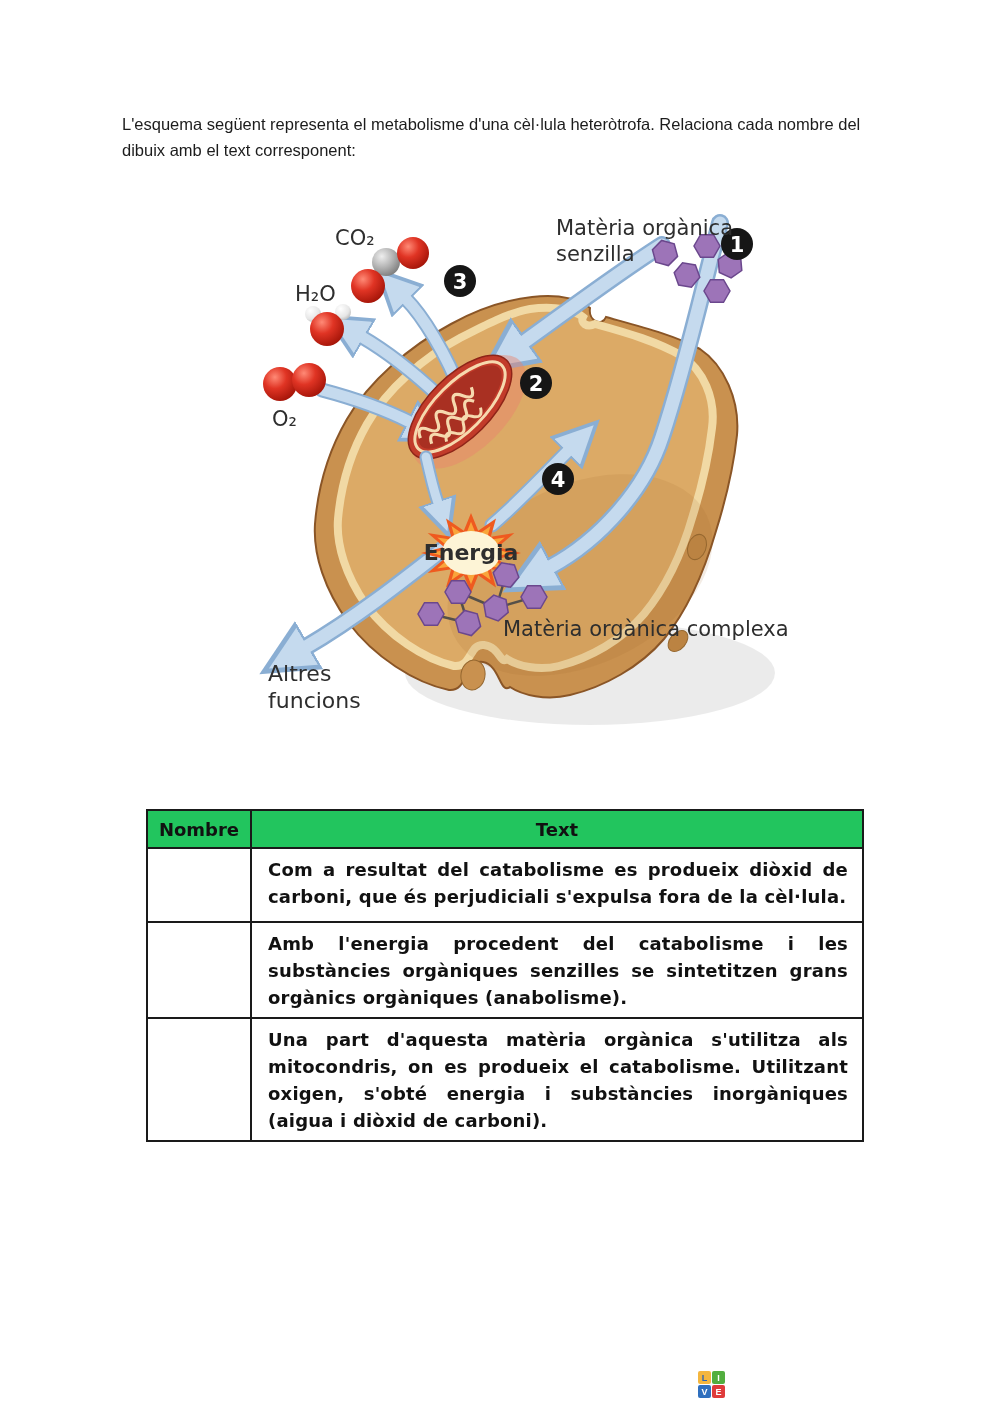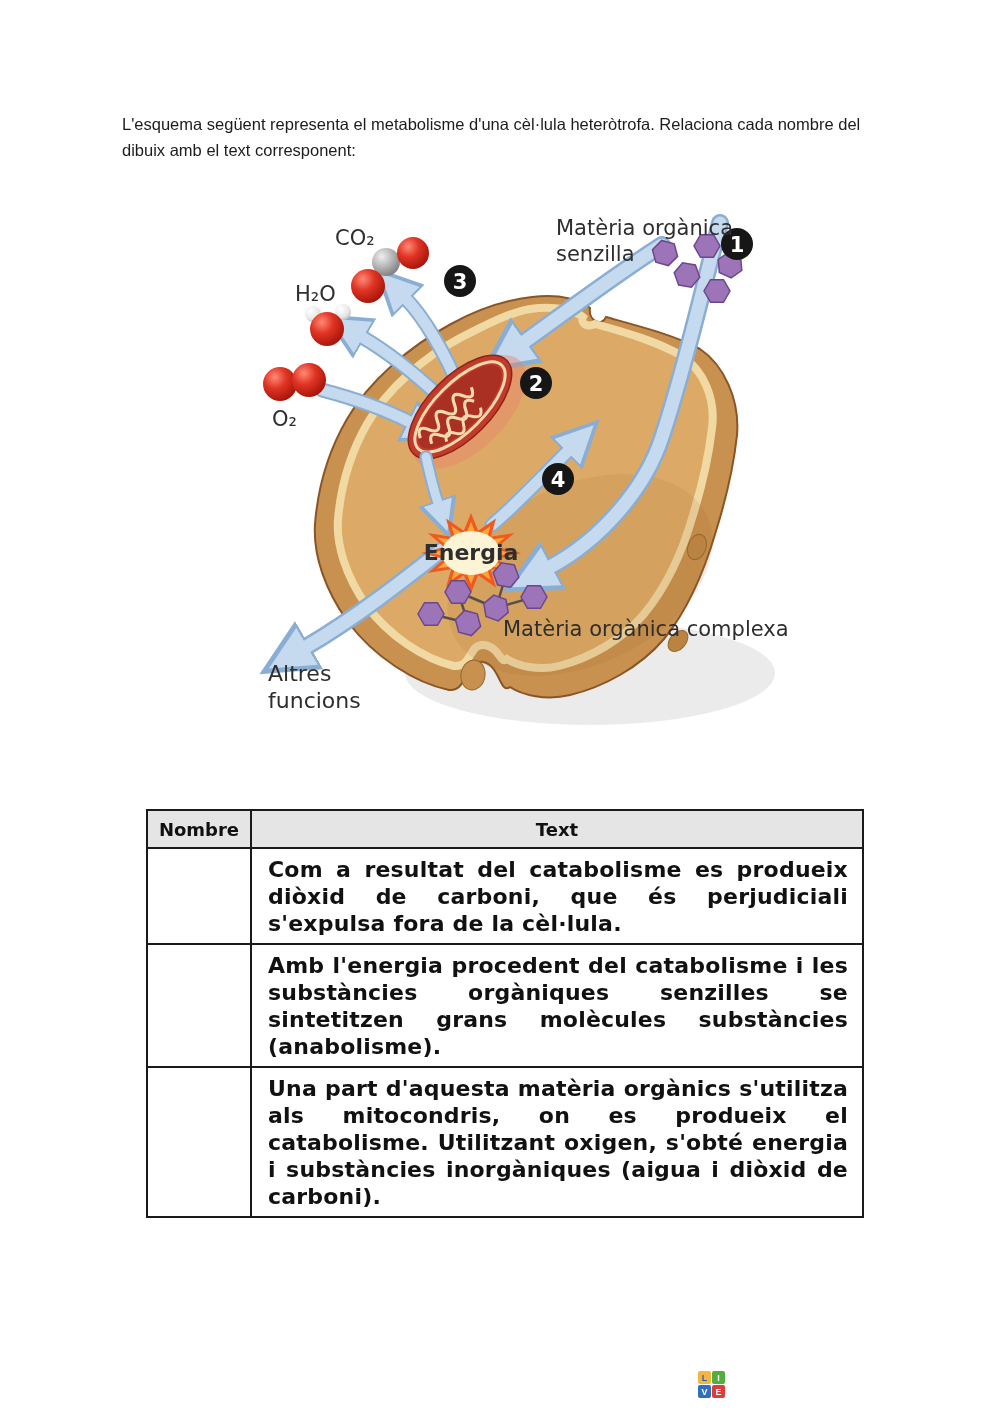--- a/index.html
+++ b/index.html
@@ -12,24 +12,24 @@
   .badge-num{font-family:"DejaVu Sans",sans-serif;font-weight:bold;fill:#ffffff;}
   .hex{fill:#9d74b8;stroke:#6b478d;stroke-width:1.5;}
   .hexlink{stroke:#555049;stroke-width:2.5;}
   .arrowD{fill:none;stroke:#8aaed3;stroke-linecap:round;}
   .arrowL{fill:none;stroke:#c5daee;stroke-linecap:round;}
   
   .qtable{position:absolute;left:146px;top:809px;width:716px;border-collapse:collapse;
           table-layout:fixed;}
   .qtable th,.qtable td{border:2px solid #1a1a1a;vertical-align:top;
           font-family:"DejaVu Sans",sans-serif;color:#111;}
-  .qtable th{background:#e5e5e5;font-size:18px;font-weight:bold;text-align:center;
+  .qtable th{background:#22c55e;font-size:18px;font-weight:bold;text-align:center;
           vertical-align:middle;height:32px;padding:2px 0;}
   .qtable td.answer{background:#ffffff;}
-  .qtable td.txt{font-size:22px;font-weight:700;line-height:27px;
+  .qtable td.txt{font-size:18px;font-weight:700;line-height:27px;
           text-align:justify;padding:7px 14px 6px 16px;letter-spacing:.2px;}
   .r1{height:74px}.r2{height:68px}.r3{height:83px}.r4{height:92px}
   
   .logo{position:absolute;left:698px;top:1371px;display:flex;align-items:center;gap:3px;}
   .tiles{display:grid;grid-template-columns:13px 13px;grid-template-rows:13px 13px;gap:1px;}
   .tile{display:flex;align-items:center;justify-content:center;border-radius:2px;
         font-size:9px;font-weight:bold;color:#fff;font-family:"Liberation Sans",sans-serif;}
   .tile.l{background:#f4b63f;color:#2b62b5;} .tile.i{background:#52ae3f;}
   .tile.v{background:#2f6fbe;} .tile.e{background:#df3b3b;}
   .wordmark{font-size:27px;font-weight:700;color:#1d3f7e;letter-spacing:-0.5px;}
@@ -212,25 +212,25 @@
         <th>Text</th>
       </tr>
     </thead>
     <tbody>
       <tr class="r1">
         <td class="answer"></td>
         <td class="txt">Com a resultat del catabolisme es produeix diòxid de carboni, que és perjudiciali s'expulsa fora de la cèl·lula.</td>
       </tr>
       <tr class="r3">
         <td class="answer"></td>
-        <td class="txt">Amb l'energia procedent del catabolisme i les substàncies orgàniques senzilles se sintetitzen grans molècules substàncies (anabolisme).</td>
+        <td class="txt">Amb l'energia procedent del catabolisme i les substàncies orgàniques senzilles se sintetitzen grans orgànics orgàniques (anabolisme).</td>
       </tr>
       <tr class="r4">
         <td class="answer"></td>
-        <td class="txt">Una part d'aquesta matèria orgànics s'utilitza als mitocondris, on es produeix el catabolisme. Utilitzant oxigen, s'obté energia i substàncies inorgàniques (aigua i diòxid de carboni).</td>
+        <td class="txt">Una part d'aquesta matèria orgànica s'utilitza als mitocondris, on es produeix el catabolisme. Utilitzant oxigen, s'obté energia i substàncies inorgàniques (aigua i diòxid de carboni).</td>
       </tr>
     </tbody>
   </table>
 
   <div class="logo">
     <div class="tiles">
       <div class="tile l">L</div>
       <div class="tile i">I</div>
       <div class="tile v">V</div>
       <div class="tile e">E</div>

